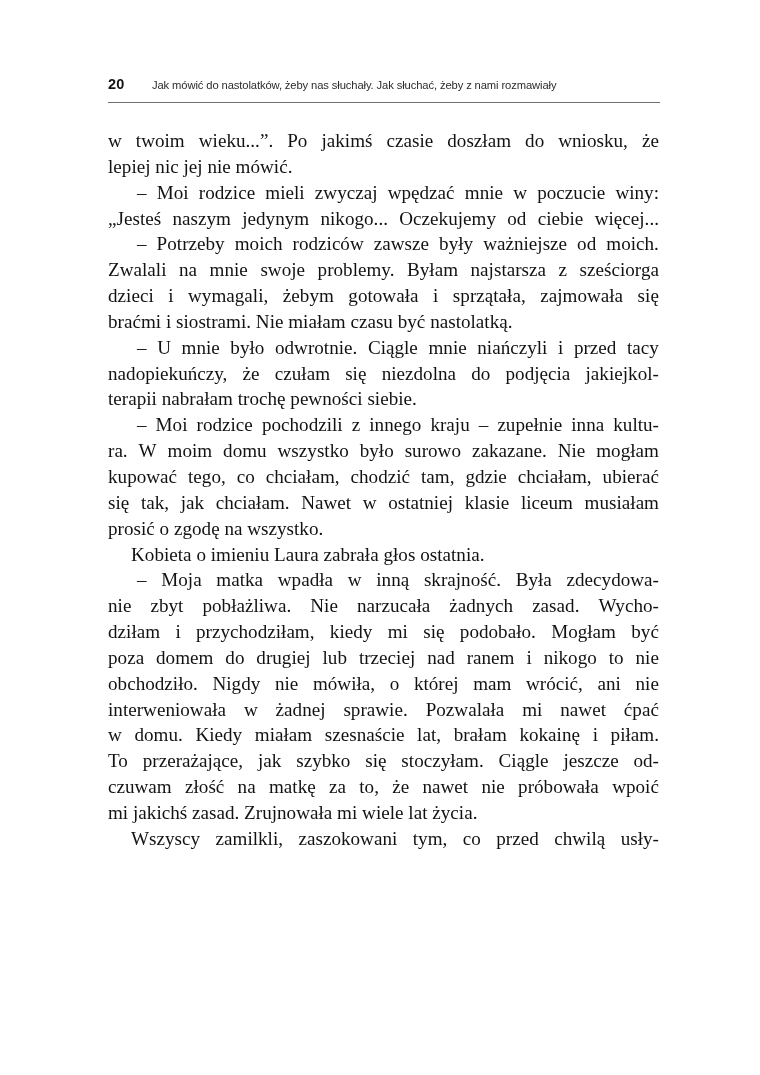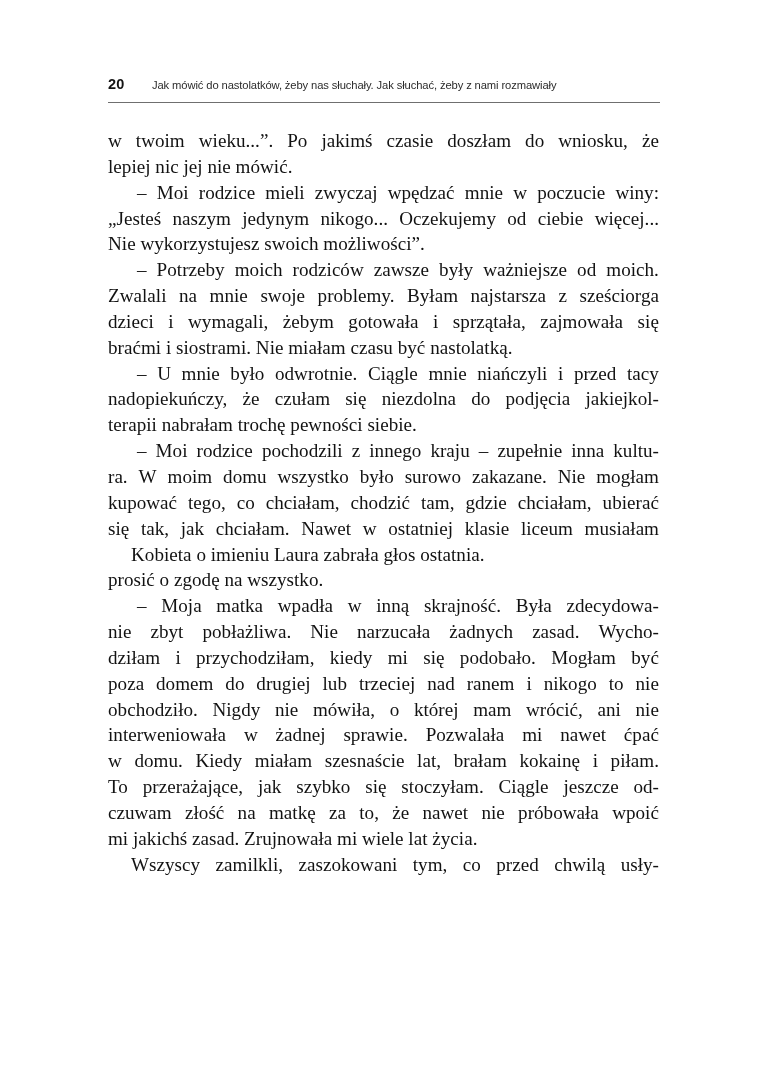--- a/index.html
+++ b/index.html
@@ -133,21 +133,20 @@
       <div class="ln j">
         <span>„Jesteś</span>
         <span>naszym</span>
         <span>jedynym</span>
         <span>nikogo...</span>
         <span>Oczekujemy</span>
         <span>od</span>
         <span>ciebie</span>
         <span>więcej...</span>
       </div>
-      <div class="ln">Nie wykorzystujesz swoich możliwości”.</div>
       <div class="ln j ind-dash">
         <span>–</span>
         <span>Potrzeby</span>
         <span>moich</span>
         <span>rodziców</span>
         <span>zawsze</span>
         <span>były</span>
         <span>ważniejsze</span>
         <span>od</span>
         <span>moich.</span>
@@ -240,22 +239,22 @@
         <span>tak,</span>
         <span>jak</span>
         <span>chciałam.</span>
         <span>Nawet</span>
         <span>w</span>
         <span>ostatniej</span>
         <span>klasie</span>
         <span>liceum</span>
         <span>musiałam</span>
       </div>
+      <div class="ln">prosić o zgodę na wszystko.</div>
       <div class="ln ind-plain">Kobieta o imieniu Laura zabrała głos ostatnia.</div>
-      <div class="ln">prosić o zgodę na wszystko.</div>
       <div class="ln j ind-dash">
         <span>–</span>
         <span>Moja</span>
         <span>matka</span>
         <span>wpadła</span>
         <span>w</span>
         <span>inną</span>
         <span>skrajność.</span>
         <span>Była</span>
         <span>zdecydowa-</span>

